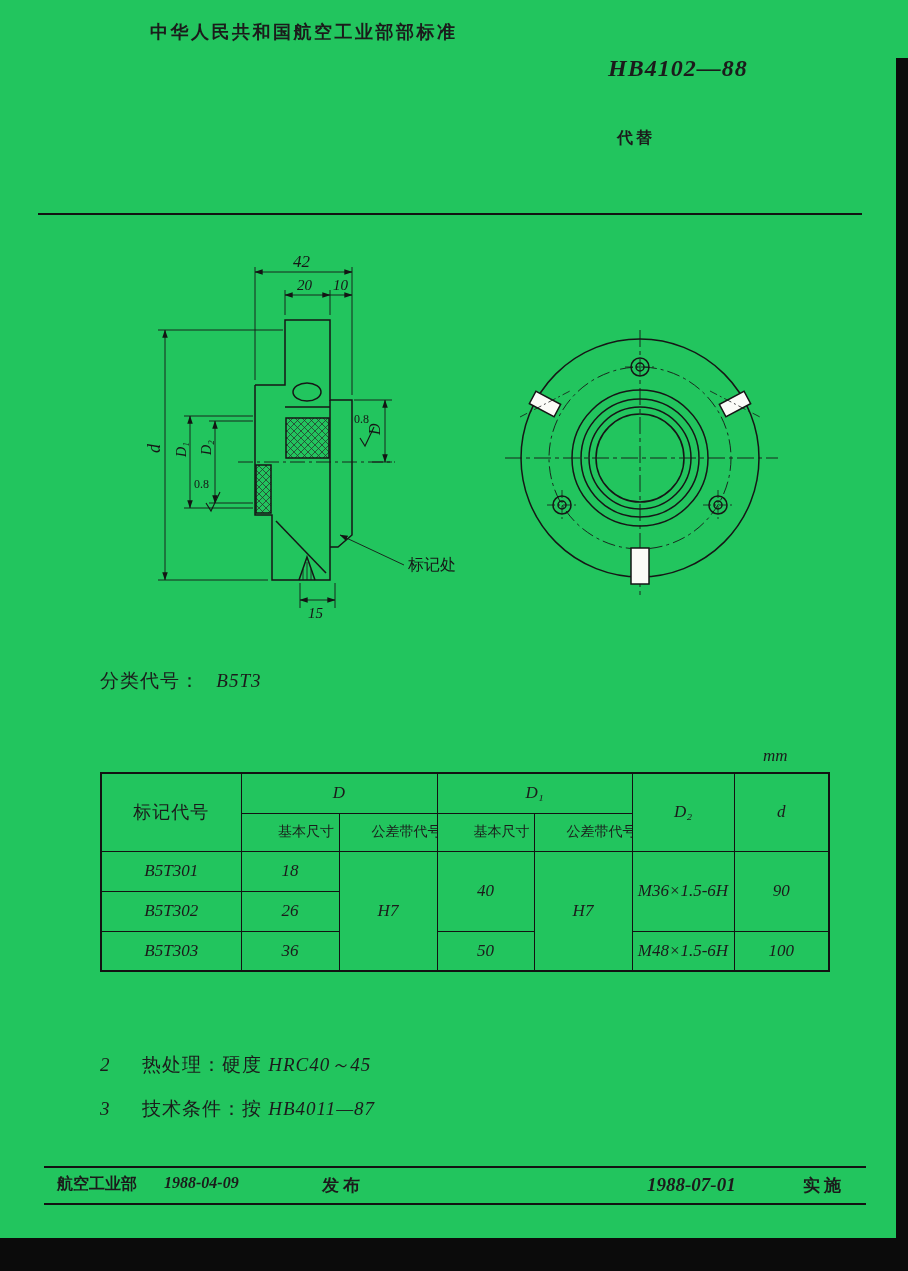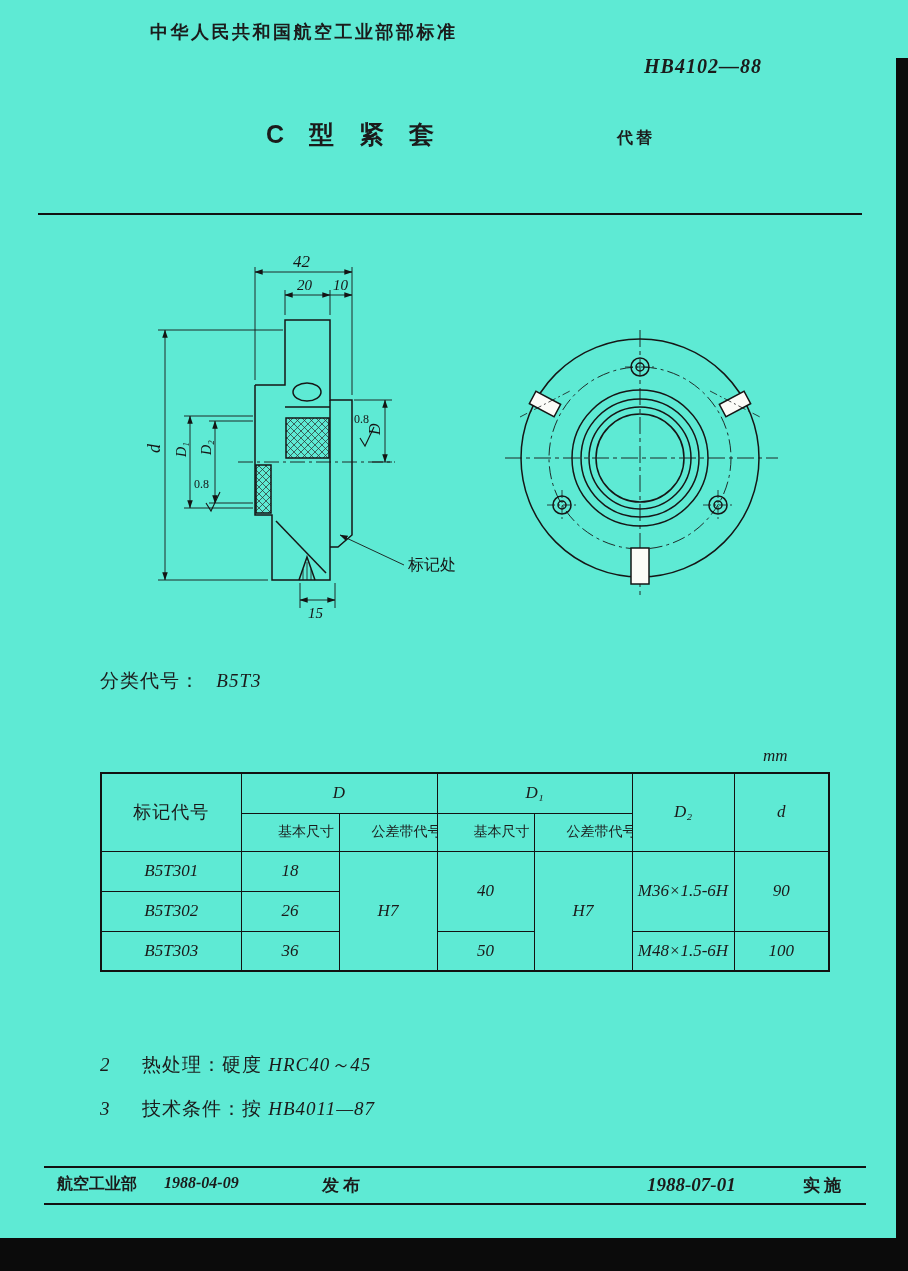--- a/index.html
+++ b/index.html
@@ -1,26 +1,26 @@
 <!DOCTYPE html>
 <html><head>
 <meta charset="utf-8">
 <style>
   * { margin:0; padding:0; box-sizing:border-box; }
   html,body { background:#8a8a8a; }
   .page {
     position:relative; width:908px; height:1271px; margin:0 auto;
-    background:#5eead4; color:#1b1b1b; overflow:hidden;
+    background:#22c55e; color:#1b1b1b; overflow:hidden;
     font-family:"Liberation Sans", sans-serif;
   }
   .abs { position:absolute; }
   .hand { font-family:"Liberation Serif", serif; font-style:italic; }
 
   .hdr-title { left:150px; top:20px; font-size:18px; font-weight:700; letter-spacing:2.5px; }
-  .std-no    { left:644px; top:55px; font-size:20px; letter-spacing:1px; font-weight:600;font-family:Liberation Serif, serif; }
+  .std-no    { left:608px; top:55px; font-size:24px; letter-spacing:1px; font-weight:600;font-family:Liberation Serif, serif; }
   .doc-title { left:266px; top:118px; font-size:25px; font-weight:700; letter-spacing:9px; }
   .replace   { left:617px; top:128px; font-size:16px; font-weight:600; letter-spacing:3px; }
 
   .rule { background:#121212; }
   .rule-top { left:38px; top:213px; width:824px; height:2px; }
 
   .drawing { left:0; top:235px; }
 
   .cls-row { left:100px; top:668px; font-size:19px; letter-spacing:1px; }
   .ex-row  { left:100px; top:708px; font-size:19px; letter-spacing:1px; }
@@ -59,21 +59,20 @@
   .scan-bottom { left:0; top:1238px; width:908px; height:33px; background:#0b0b0b; }
   .scan-right  { left:896px; top:58px; width:12px; height:1213px; background:#0b0b0b; }
 </style>
 </head>
 <body>
 
 <div class="page">
 
   <div class="abs hdr-title">中华人民共和国航空工业部部标准</div>
   <div class="abs std-no hand">HB4102—88</div>
-  <div class="abs doc-title">C 型 紧 套</div>
   <div class="abs replace">代替</div>
   <div class="abs rule rule-top"></div>
 
   <svg class="abs drawing" width="908" height="420" viewBox="0 0 908 420" xmlns="http://www.w3.org/2000/svg">
     <defs>
       <pattern id="xh" width="7" height="7" patternUnits="userSpaceOnUse">
         <path d="M0,7 L7,0 M0,0 L7,7" stroke="#2a2a2a" stroke-width="0.7" fill="none"></path>
       </pattern>
       <marker id="arr" viewBox="0 0 10 10" refX="9.5" refY="5" markerWidth="9" markerHeight="9" orient="auto-start-reverse">
         <path d="M0,1.6 L10,5 L0,8.4 z" fill="#141414"></path>

